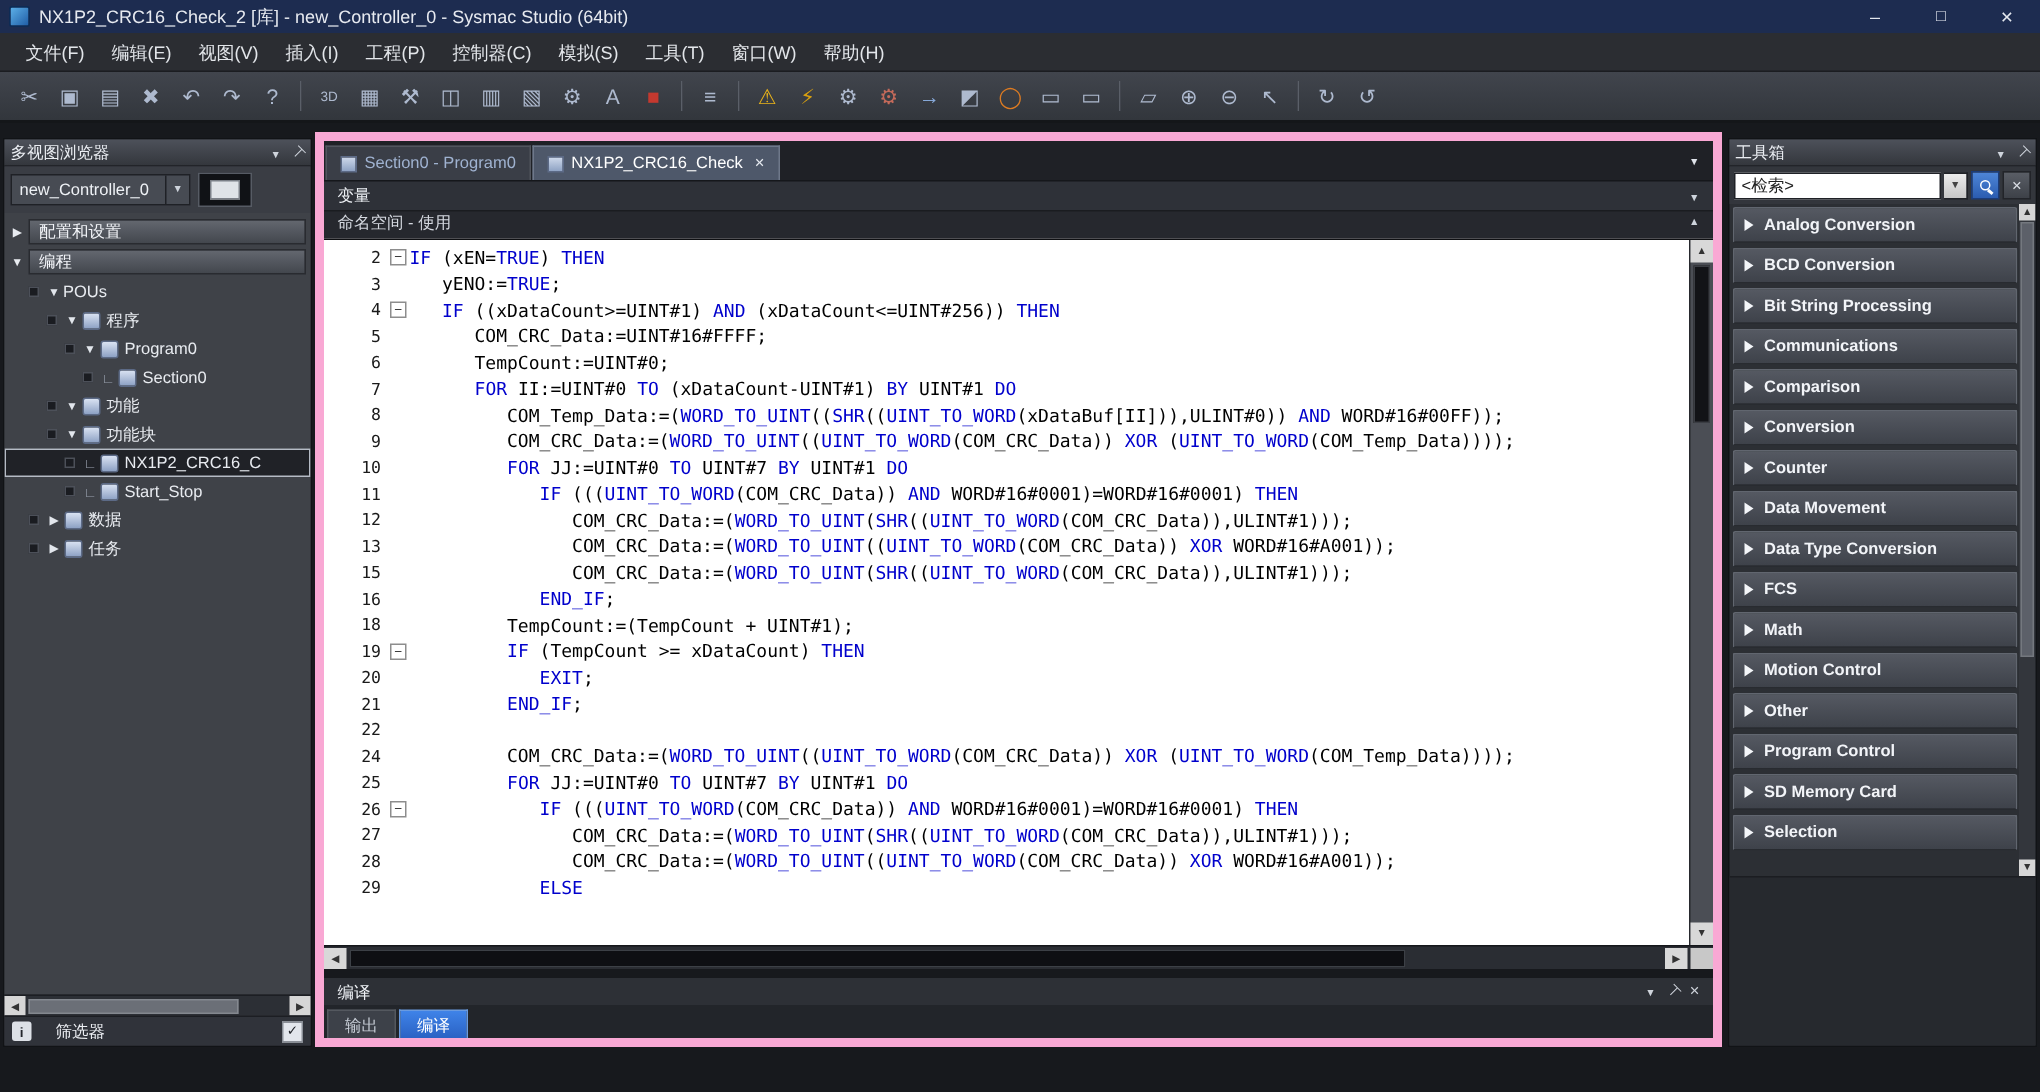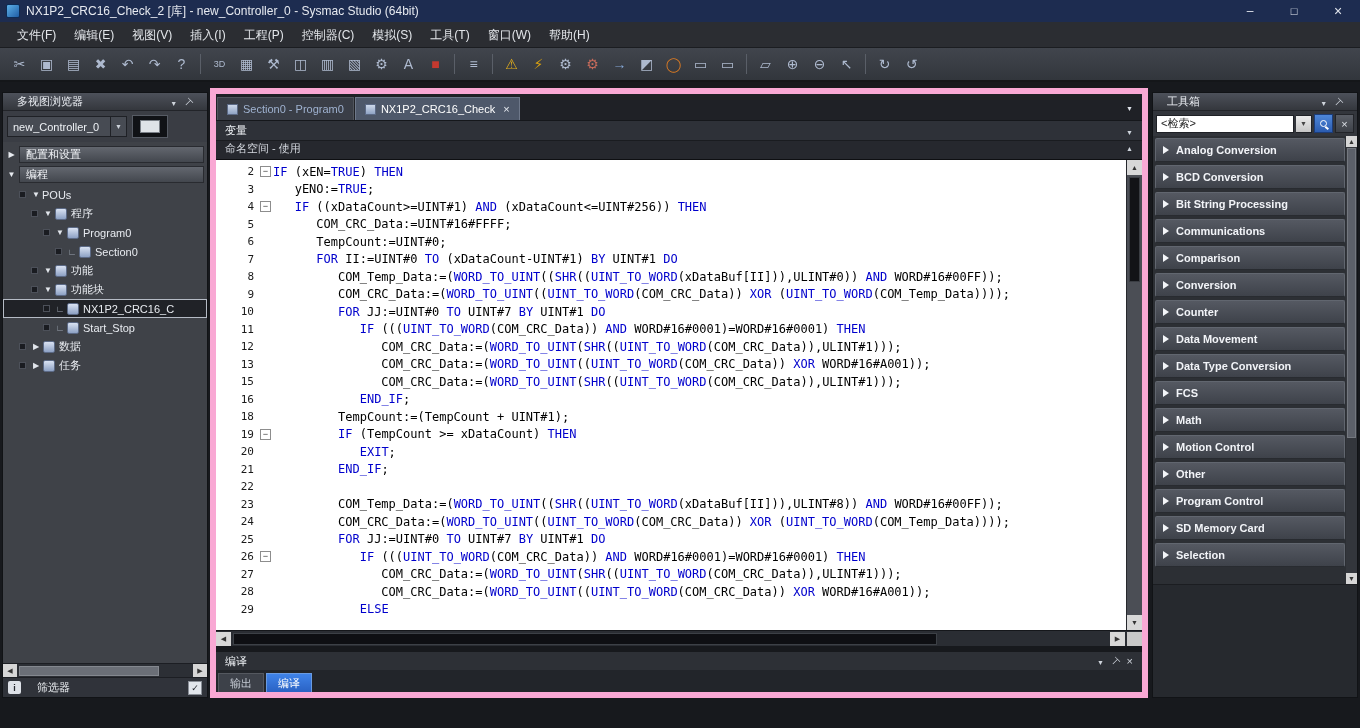--- a/index.html
+++ b/index.html
@@ -20,21 +20,21 @@
   .menu-item { padding:0 9px; font-size:12px; color:#e3e6ea; line-height:26px; }
 
   
   .toolbar { height:34px; background:linear-gradient(#41454d,#32363c); display:flex; align-items:center; padding:0 6px; border-bottom:2px solid #141619; }
   .tb-icon { width:25px; height:24px; margin:0 1px; display:flex; align-items:center; justify-content:center; color:#aebacf; font-size:14px; border-radius:3px; flex:none; }
   .tb-sep { width:1px; height:20px; background:#1f2126; border-right:1px solid #5a5f68; margin:0 5px; flex:none; }
 
   .main { position:absolute; top:82px; left:0; right:0; bottom:0; background:#17191d; }
 
   
-  .panel-header { height:18px; background:linear-gradient(#4d515a,#34373d); display:flex; align-items:center; padding:0 14px; font-size:11px; color:#eaedf2; border-bottom:1px solid #222429; flex:none; }
+  .panel-header { height:18px; background:linear-gradient(#4d515a,#34373d); display:flex; align-items:center; padding:0 4px; font-size:11px; color:#eaedf2; border-bottom:1px solid #222429; flex:none; }
   .ph-icons { margin-left:auto; display:flex; gap:7px; color:#cfd4dc; align-items:center; }
   .icon-down::before { content:"▼"; font-size:7px; }
   .icon-up::before { content:"▲"; font-size:7px; }
   .icon-left::before { content:"◀"; font-size:7px; }
   .icon-right::before { content:"▶"; font-size:7px; }
   .icon-close-sm::before { content:"×"; font-size:11px; }
   .pin-icon::before { content:"⊤"; display:inline-block; transform:rotate(45deg); font-size:10px; }
 
   
   .left-panel { position:absolute; left:2px; top:10px; width:206px; bottom:30px; background:#34373d; display:flex; flex-direction:column; border:1px solid #111316; }
@@ -394,25 +394,20 @@
             <span class="ln">21</span>
             <span class="fold"></span>
             <span class="code-text">         <span class="kw">END_IF</span>;</span>
           </div>
           <div class="code-line">
             <span class="ln">22</span>
             <span class="fold"></span>
             <span class="code-text"></span>
           </div>
           <div class="code-line">
-            <span class="ln">23</span>
-            <span class="fold"></span>
-            <span class="code-text">         COM_Temp_Data:=(<span class="kw">WORD_TO_UINT</span>((<span class="kw">SHR</span>((<span class="kw">UINT_TO_WORD</span>(xDataBuf[II])),ULINT#8)) <span class="kw">AND</span> WORD#16#00FF));</span>
-          </div>
-          <div class="code-line">
             <span class="ln">24</span>
             <span class="fold"></span>
             <span class="code-text">         COM_CRC_Data:=(<span class="kw">WORD_TO_UINT</span>((<span class="kw">UINT_TO_WORD</span>(COM_CRC_Data)) <span class="kw">XOR</span> (<span class="kw">UINT_TO_WORD</span>(COM_Temp_Data))));</span>
           </div>
           <div class="code-line">
             <span class="ln">25</span>
             <span class="fold"></span>
             <span class="code-text">         <span class="kw">FOR</span> JJ:=UINT#0 <span class="kw">TO</span> UINT#7 <span class="kw">BY</span> UINT#1 <span class="kw">DO</span></span>
           </div>
           <div class="code-line">

